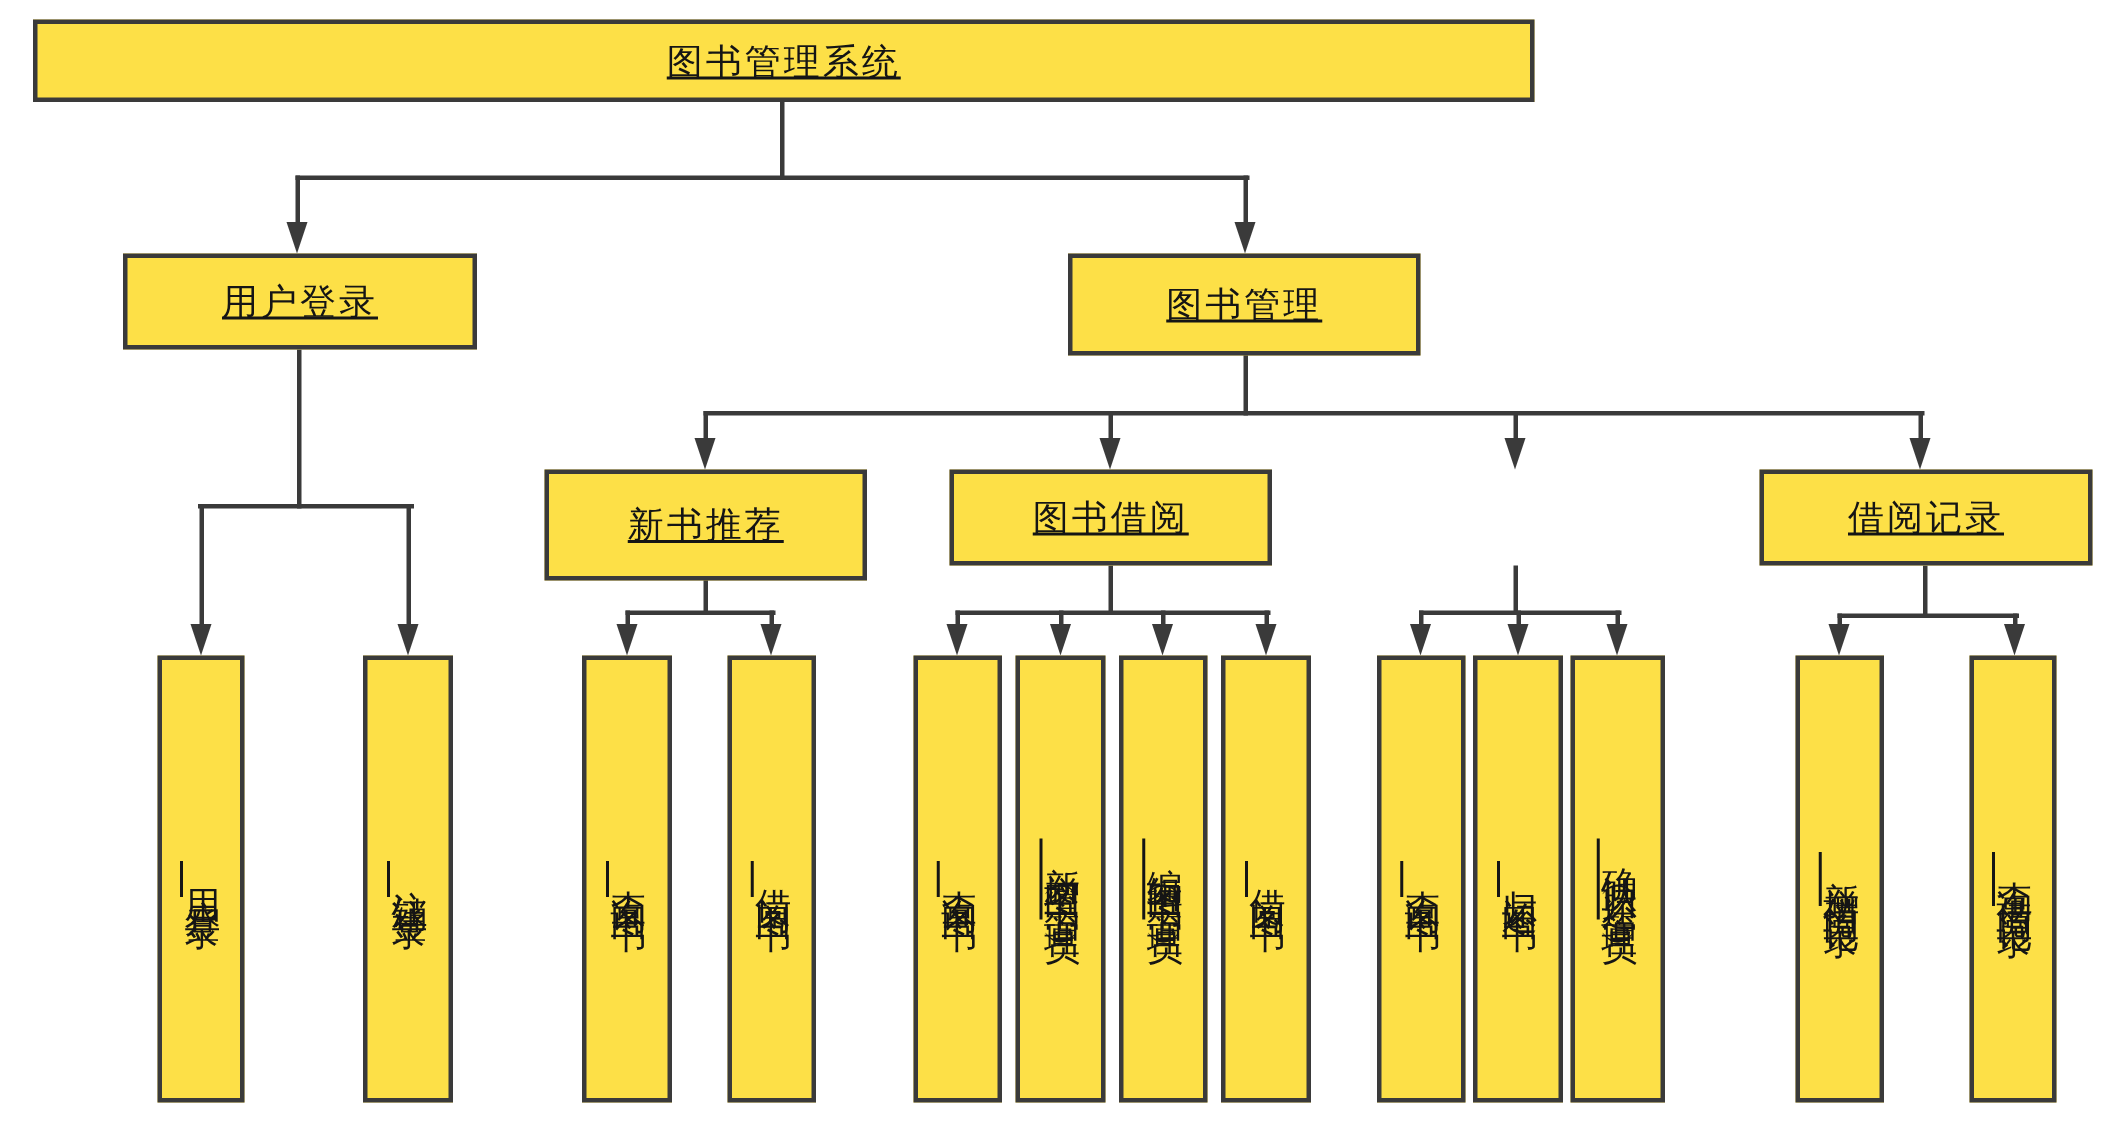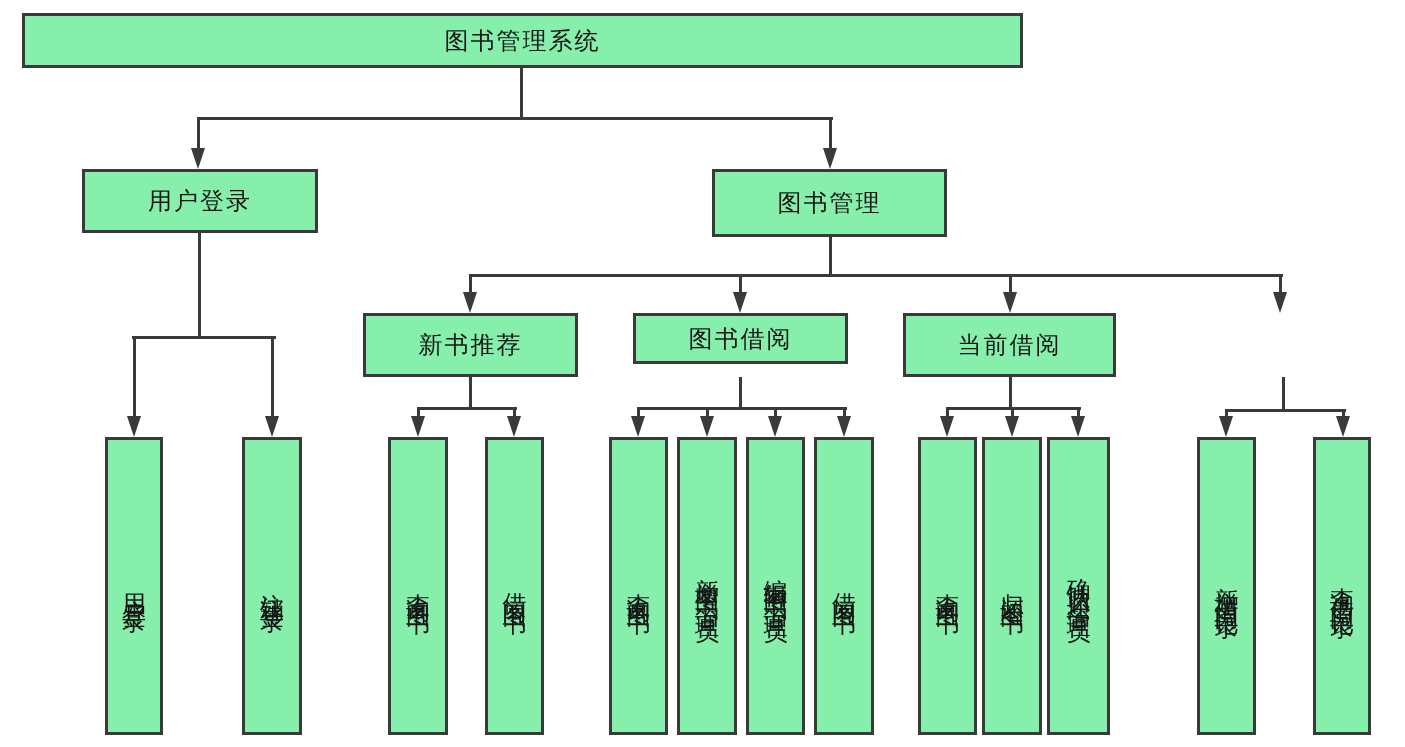--- a/index.html
+++ b/index.html
@@ -8,25 +8,26 @@
     width: 1405px;
     height: 747px;
     background: #ffffff;
     overflow: hidden;
     font-family: "Liberation Sans", sans-serif;
   }
   .box {
     position: absolute;
     box-sizing: border-box;
     border: 3px solid #3a3a3a;
-    background: #86efac;
+    background: #fde047;
     display: flex;
     align-items: center;
     justify-content: center;
     color: #151515;
+    text-decoration: underline;
   }
   .hbox .label {
     font-size: 24px;
     letter-spacing: 2px;
     white-space: nowrap;
   }
   .vbox .vlabel {
     writing-mode: vertical-lr;
     text-orientation: mixed;
     font-size: 24px;
@@ -121,28 +122,28 @@
     <span class="label">图书管理系统</span>
   </div>
 
   <div class="box hbox" style="left:82px; top:169px; width:236px; height:64px;">
     <span class="label">用户登录</span>
   </div>
   <div class="box hbox" style="left:712px; top:169px; width:235px; height:68px;">
     <span class="label">图书管理</span>
   </div>
 
-  <div class="box hbox" style="left:363px; top:313px; width:215px; height:64px;">
+  <div class="box hbox" style="left:363px; top:313px; width:215px; height:74px;">
     <span class="label">新书推荐</span>
   </div>
-  <div class="box hbox" style="left:633px; top:313px; width:215px; height:51px;">
+  <div class="box hbox" style="left:633px; top:313px; width:215px; height:64px;">
     <span class="label">图书借阅</span>
   </div>
-  <div class="box hbox" style="left:903px; top:313px; width:213px; height:64px;">
-    <span class="label">当前借阅</span>
+  <div class="box hbox" style="left:1173px; top:313px; width:222px; height:64px;">
+    <span class="label">借阅记录</span>
   </div>
 
   <div class="box vbox" style="left:105px; top:437px; width:58px; height:298px;">
     <span class="vlabel">用户登录</span>
   </div>
   <div class="box vbox" style="left:242px; top:437px; width:60px; height:298px;">
     <span class="vlabel">注销登录</span>
   </div>
 
   <div class="box vbox" style="left:388px; top:437px; width:60px; height:298px;">

